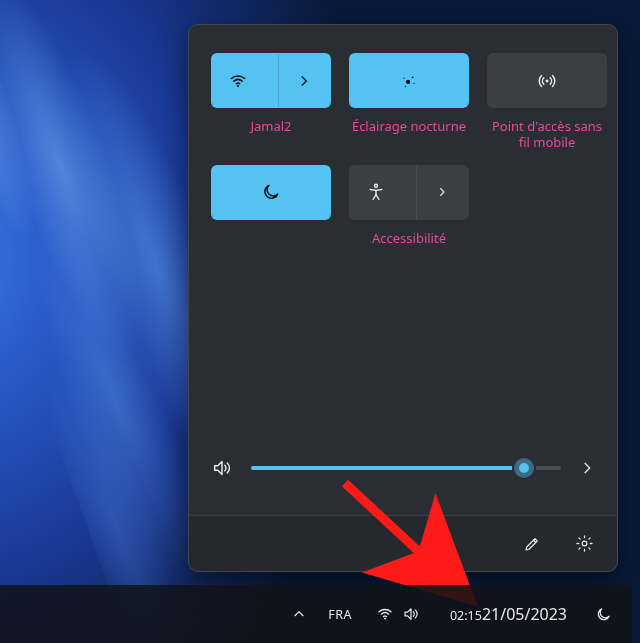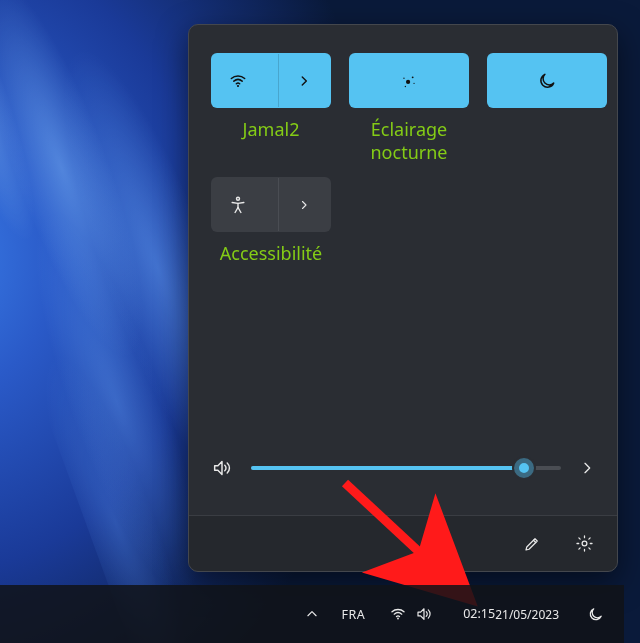--- a/index.html
+++ b/index.html
@@ -21,33 +21,33 @@
       radial-gradient(ellipse 70px 300px at 22% 46%, rgba(90,140,255,.45) 0%, transparent 70%),
       radial-gradient(ellipse 60px 260px at 10% 62%, rgba(90,140,255,.35) 0%, transparent 70%),
       radial-gradient(ellipse 50px 230px at 4% 78%, rgba(80,130,255,.30) 0%, transparent 70%);
     transform: rotate(-20deg) scale(1.1);
     transform-origin: 10% 40%;
     mix-blend-mode: screen;
   }
 
   
   .taskbar {
-    position: absolute; left: 0; right: 16px; bottom: 0; height: 58px;
+    position: absolute; left: 0; right: 8px; bottom: 0; height: 58px;
     background: #111317d9;
     display: flex; align-items: center; justify-content: flex-end;
     padding: 0 14px 0 8px; gap: 4px;
     color: #e8e8e8; font-size: 12px;
   }
   .tray-section { display:flex; align-items:center; gap:10px; height:100%; }
   .tray-btn { display:flex; align-items:center; justify-content:center; height:40px; padding:0 6px; border-radius:4px; }
   .lang { letter-spacing:.5px; font-size:12.5px; padding:0 6px; }
   .netvol { display:flex; align-items:center; gap:8px; padding:0 8px; }
   .clock { display:flex; flex-direction:row; align-items:flex-end; line-height:1.25; padding:0 6px; }
   .clock .t { font-size:12.5px; }
-  .clock .d { font-size:12px; }
+  .clock .d { font-size:16px; }
 
   
   .flyout {
     position: absolute; top: 24px; right: 22px;
     width: 430px; height: 548px;
     background: #2a2d33;
     border: 1px solid #44474d;
     border-radius: 10px;
     box-shadow: 0 10px 30px rgba(0,0,0,.5);
     color: #f0f0f0;
@@ -59,21 +59,21 @@
     width: 120px; height: 55px; border-radius: 6px;
     background: #3b3e44; color: #e8e8e8;
     display:flex; align-items:center; justify-content:center; gap:14px;
     border: 1px solid transparent;
     position: relative;
   }
   .tile.on { background: #55c3f2; color:#111; }
   .tile.split { justify-content: stretch; padding:0; }
   .tile.split .half { flex:1; display:flex; align-items:center; justify-content:center; height:100%; }
   .tile.split .half.right { border-left:1px solid rgba(0,0,0,.15); }
-  .tile-label { font-size:18px; color:#84cc16; text-align:center; line-height:1.25; min-height:30px; display:flex; align-items:flex-start; justify-content:center; }
+  .tile-label { font-size:13px; color:#ec4899; text-align:center; line-height:1.25; min-height:30px; display:flex; align-items:flex-start; justify-content:center; }
   .tile.highlight { outline: 3px solid #ff1a1a; outline-offset: 0; }
 
   .slider-row {
     margin-top:auto;
     display:flex; align-items:center; gap:18px; padding: 0 22px 22px; height:72px;
   }
   .slider-track {
     flex:1; height:4px; background:#4a4d53; border-radius:2px; position:relative;
   }
   .slider-fill { position:absolute; left:0; top:0; bottom:0; width:88%; background:#55c3f2; border-radius:2px; }
@@ -131,20 +131,34 @@
               <circle cx="16" cy="8" r="1"></circle>
               <circle cx="6.5" cy="9" r=".7"></circle>
               <circle cx="17.5" cy="14.5" r=".7"></circle>
               <circle cx="8" cy="18" r=".7"></circle>
             </svg>
         </span>
       </div>
       <div class="tile-label">Éclairage nocturne</div>
     </div>
 
+    <div class="tile-wrap">
+      <div class="tile">
+        <span>
+          <svg width="22" height="22" viewBox="0 0 24 24" fill="none" stroke="#e8e8e8" stroke-width="1.6" stroke-linecap="round">
+              <circle cx="12" cy="12" r="1.6" fill="#e8e8e8" stroke="none"></circle>
+              <path d="M8.5 15.5a5 5 0 010-7"></path>
+              <path d="M15.5 8.5a5 5 0 010 7"></path>
+              <path d="M6 18a8.5 8.5 0 010-12"></path>
+              <path d="M18 6a8.5 8.5 0 010 12"></path>
+            </svg>
+        </span>
+      </div>
+      <div class="tile-label">Point d'accès sans fil mobile</div>
+    </div>
 
     <div class="tile-wrap">
       <div class="tile on">
         <span>
           <svg width="20" height="20" viewBox="0 0 24 24" fill="none" stroke="#111" stroke-width="1.8" stroke-linecap="round" stroke-linejoin="round">
               <path d="M20 14.5A8 8 0 119.5 4 6.2 6.2 0 0020 14.5z"></path>
             </svg>
         </span>
       </div>
     </div>

